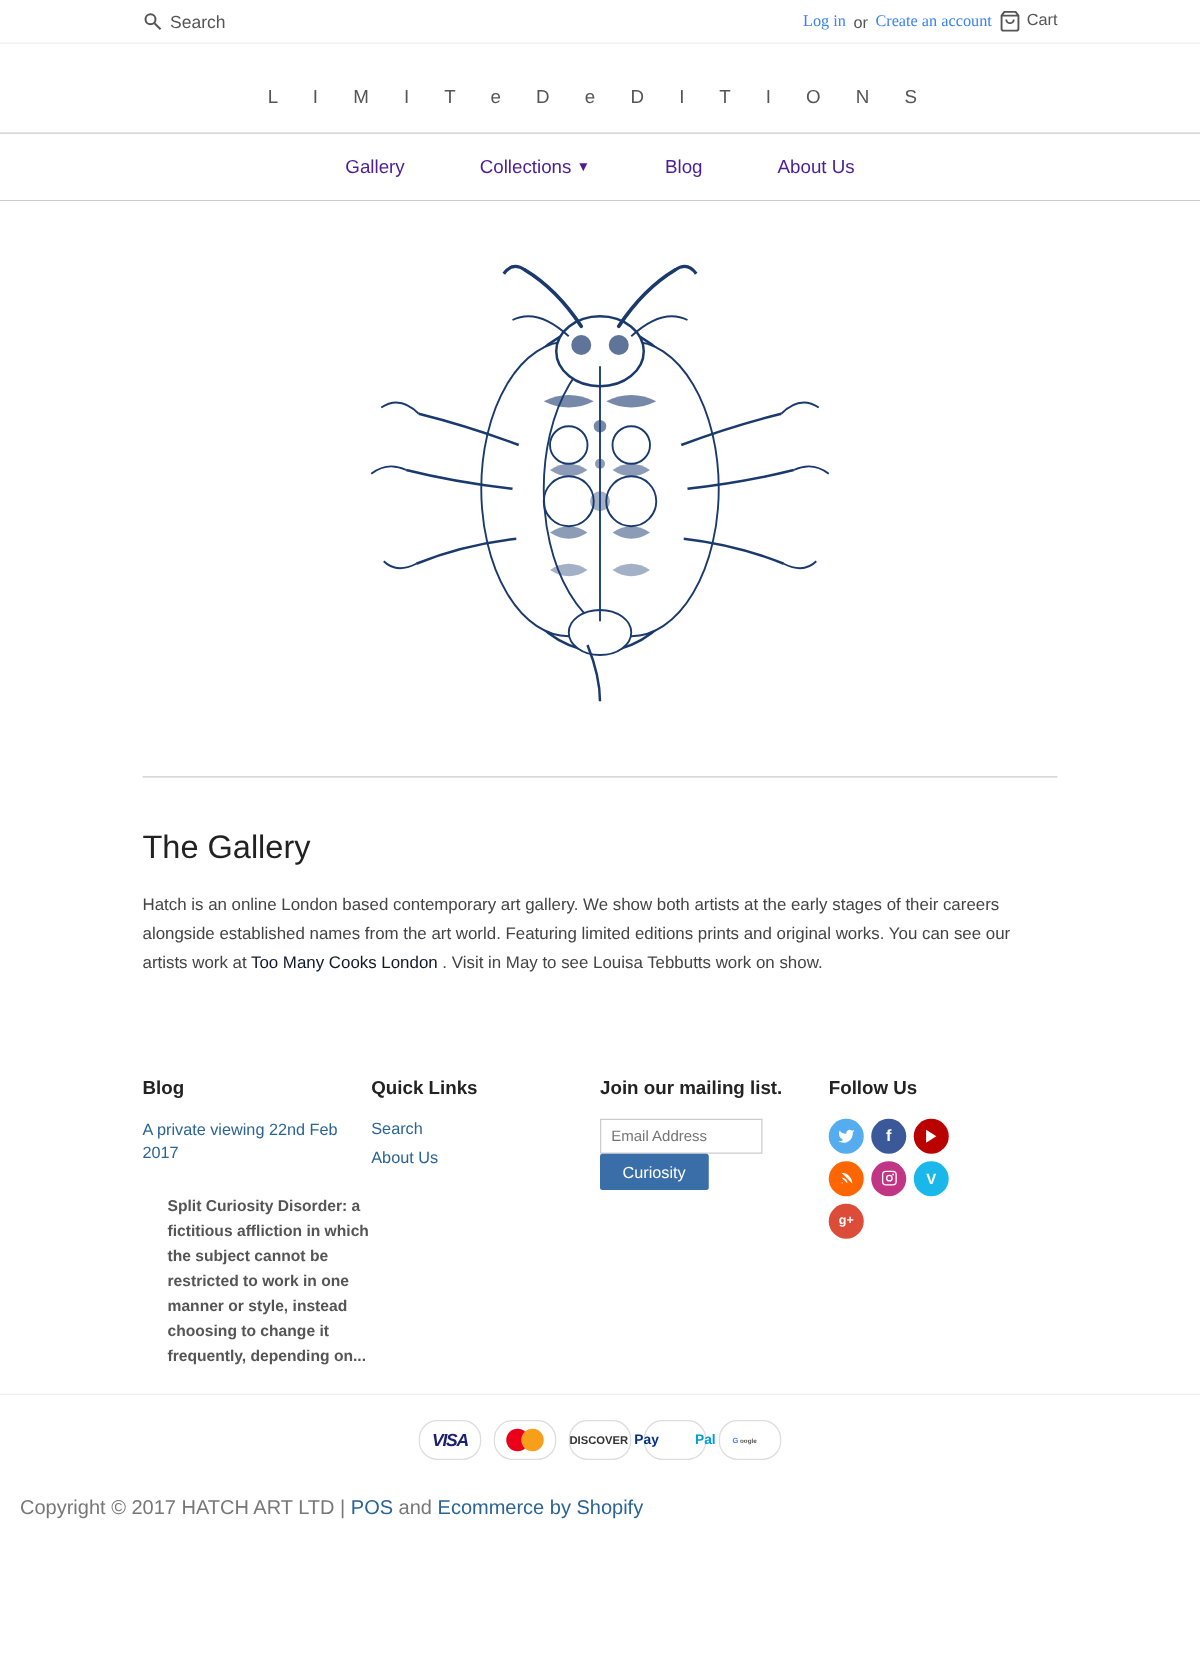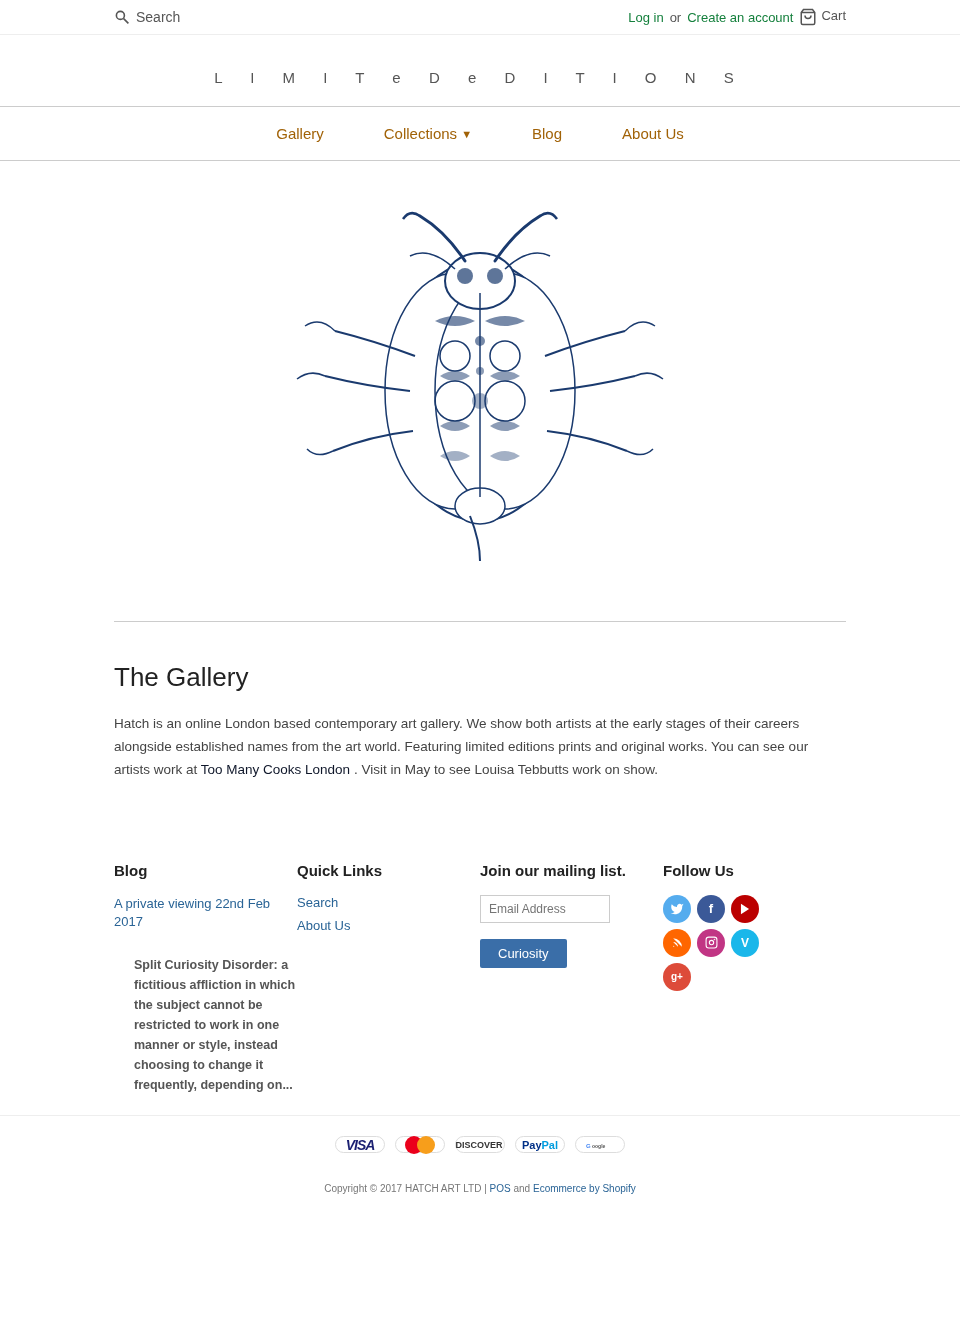--- a/index.html
+++ b/index.html
@@ -21,21 +21,21 @@
     }
     .search-icon-svg { width: 16px; height: 16px; }
     .search-text { font-size: 14px; color: #555; }
     .top-right {
       display: flex;
       align-items: center;
       gap: 6px;
       font-size: 13px;
       color: #555;
     }
-    .top-right a { color: #15803d; text-decoration: none; }
+    .top-right a { color: #3b82f6; text-decoration: none; font-family: Liberation Serif, serif; }
     .cart-icon-area {
       display: flex;
       align-items: flex-start;
       gap: 4px;
       cursor: pointer;
     }
 
     
     .logo-area {
       text-align: center;
@@ -66,21 +66,21 @@
     .nav {
       display: flex;
       justify-content: center;
       align-items: center;
       gap: 0;
       padding: 0;
     }
     .nav-item {
       padding: 18px 30px;
       font-size: 15px;
-      color: #a16207;
+      color: #4c1d95;
       cursor: pointer;
       text-decoration: none;
       display: flex;
       align-items: center;
       gap: 4px;
     }
     .chevron { font-size: 11px; }
 
     
     .hero {
@@ -167,21 +167,21 @@
       margin-bottom: 8px;
     }
 
     
     .email-input {
       width: 130px;
       padding: 6px 8px;
       border: 1px solid #ccc;
       font-size: 12px;
       color: #999;
-      margin-bottom: 16px;
+      margin-bottom: 0;
       display: block;
     }
     .subscribe-btn {
       background: #3a6ea8;
       color: #fff;
       border: none;
       padding: 7px 18px;
       font-size: 13px;
       cursor: pointer;
       border-radius: 2px;
@@ -218,40 +218,39 @@
     .payment-area {
       display: flex;
       justify-content: center;
       align-items: center;
       gap: 10px;
       padding: 20px 0;
       border-top: 1px solid #eee;
     }
     .payment-card {
       width: 50px;
-      height: 17px;
+      height: 32px;
       border: 1px solid #ddd;
       border-radius: 15px;
       display: flex;
       align-items: center;
       justify-content: center;
       font-size: 9px;
       font-weight: bold;
     }
     .card-visa { color: #1a1f71; background: #fff; }
     .card-mastercard { background: #fff; }
     .card-discover { color: #ff6600; background: #fff; }
     .card-paypal { color: #003087; background: #fff; }
     .card-google { color: #555; background: #fff; font-size: 8px; }
 
     
     .copyright {
-      text-align: center;
-      padding: 10px 0 20px;
-      font-size: 10px;
+      padding: 10px 16px 20px;
+      font-size: 16px;
       color: #777;
     }
     .copyright a { color: #2a6496; text-decoration: none; }
 
     
     .mc-circle-left {
       width: 18px; height: 18px; background: #eb001b; border-radius: 50%; display: inline-block; margin-right: -6px;
     }
     .mc-circle-right {
       width: 18px; height: 18px; background: #f79e1b; border-radius: 50%; display: inline-block;
@@ -445,21 +444,21 @@
   <div class="payment-card card-mastercard">
     <span class="mc-circle-left"></span>
       <span class="mc-circle-right"></span>
   </div>
   <div class="payment-card card-discover">
     <span style="font-size:9px;font-weight:bold;color:#333;">DISCOVER</span>
     <span style="width:14px;height:14px;background:#ff6600;border-radius:50%;display:inline-block;margin-left:2px;"></span>
   </div>
   <div class="payment-card card-paypal">
     <span style="font-size:11px;font-weight:bold;color:#003087;">Pay</span>
-      <span style="font-size:11px;font-weight:bold;color:#009cde;">Pal</span>
+      <span style="font-size:11px;font-weight:bold;color:#009cde;padding-left:29px;">Pal</span>
   </div>
   <div class="payment-card card-google">
     <svg width="30" height="16" viewBox="0 0 60 30">
       <text x="2" y="20" font-size="12" fill="#4285f4" font-weight="bold">G</text>
       <text x="14" y="20" font-size="10" fill="#555">oogle</text>
     </svg>
   </div>
 </div>
 
 <div class="copyright">

